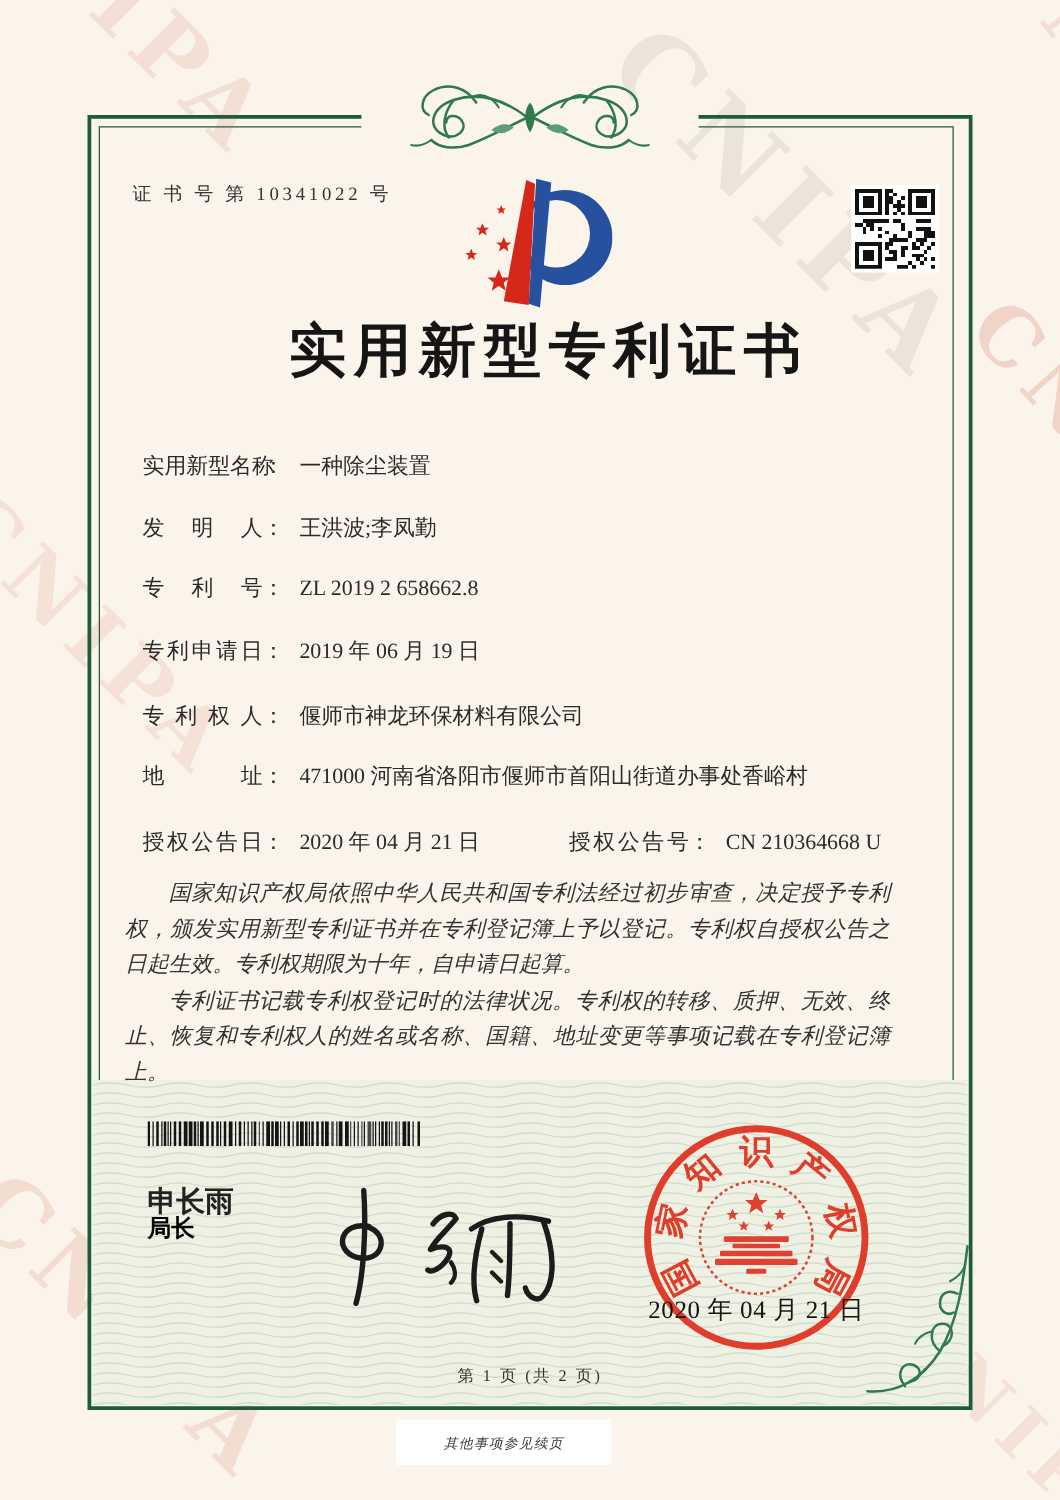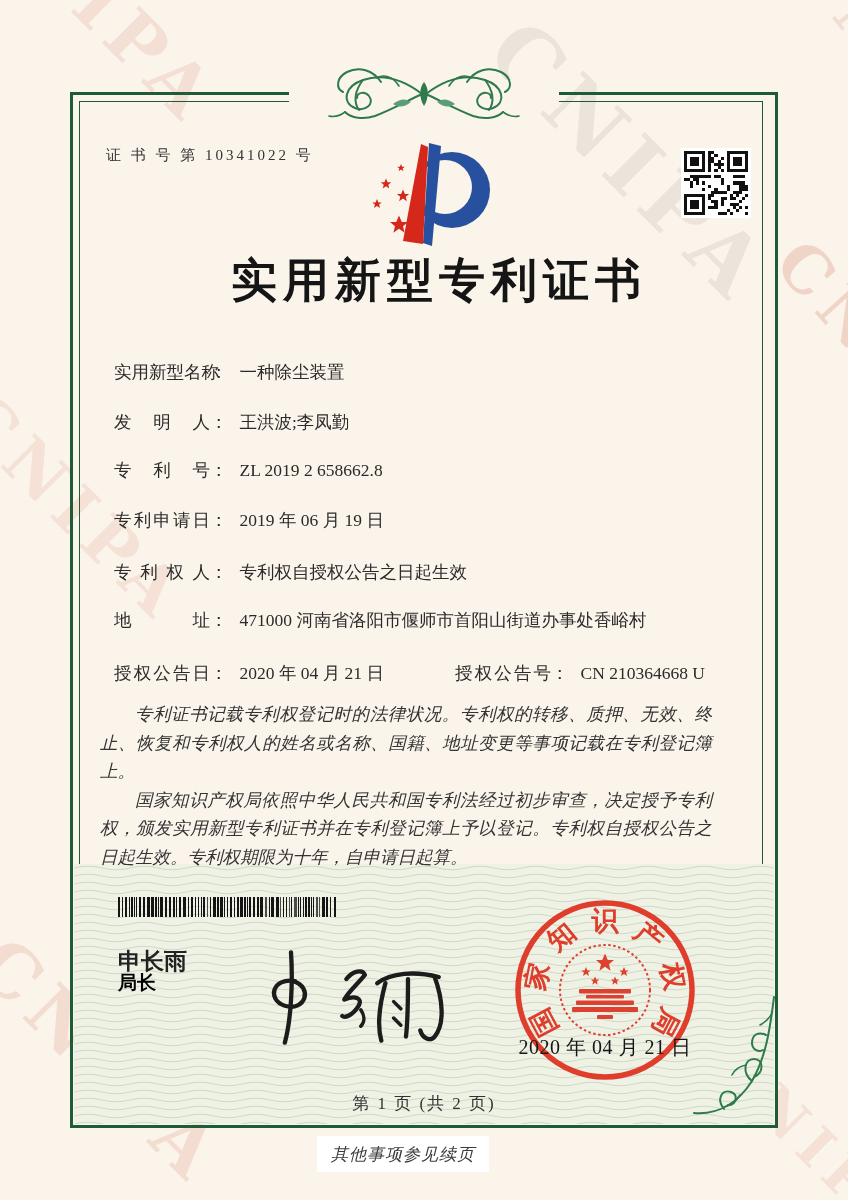--- a/index.html
+++ b/index.html
@@ -44,23 +44,23 @@
                 font-family:"Liberation Sans","DejaVu Sans",sans-serif;color:#000000;}
   .signer-name{position:absolute;left:118px;top:946px;font-size:23px;font-weight:700;
                font-family:"Liberation Sans","DejaVu Sans",sans-serif;color:#222;}
   .autograph{position:absolute;left:252px;top:948px;width:195px;height:98px;}
   
   .seal{position:absolute;left:511px;top:896px;width:188px;height:188px;}
   .seal-date{position:absolute;left:511px;top:1034px;width:188px;text-align:center;
              font-size:20px;color:#151515;letter-spacing:0.5px;}
   
   .page-info{position:absolute;left:70px;top:1092px;width:708px;text-align:center;
-             font-size:17px;letter-spacing:2px;color:#333;}
+             font-size:13px;letter-spacing:2px;color:#333;}
   .cont-note{position:absolute;left:317px;top:1136px;width:172px;height:36px;background:#ffffff;
-             display:flex;align-items:center;justify-content:center;font-size:17px;
+             display:flex;align-items:center;justify-content:center;font-size:11px;
              font-style:italic;color:#3b3b3b;letter-spacing:1px;}
   
   .top-ornament{position:absolute;left:289px;top:62px;width:270px;height:64px;}
   .corner-ornament{position:absolute;left:690px;top:995px;width:88px;height:133px;}
 </style>
 </head>
 <body>
 
 <div class="page">
 
@@ -282,21 +282,21 @@
         <span>请</span>
         <span>日</span>
       </span><span class="fcolon">：</span><span class="fvalue">2019 年 06 月 19 日</span>
   </div>
   <div class="frow" style="top:560px">
     <span class="flabel">
         <span>专</span>
         <span>利</span>
         <span>权</span>
         <span>人</span>
-      </span><span class="fcolon">：</span><span class="fvalue">专利权自授权公告之日起生效</span>
+      </span><span class="fcolon">：</span><span class="fvalue">偃师市神龙环保材料有限公司</span>
   </div>
   <div class="frow" style="top:608px">
     <span class="flabel">
         <span>地</span>
         <span>址</span>
       </span><span class="fcolon">：</span><span class="fvalue">471000 河南省洛阳市偃师市首阳山街道办事处香峪村</span>
   </div>
   <div class="frow" style="top:661px">
     <span class="flabel">
         <span>授</span>
@@ -310,22 +310,22 @@
           <span>授</span>
           <span>权</span>
           <span>公</span>
           <span>告</span>
           <span>号</span>
         </span><span class="fcolon">：</span><span class="fvalue">CN 210364668 U</span>
     </span>
   </div>
 
   <div class="paras">
+    <p>国家知识产权局依照中华人民共和国专利法经过初步审查，决定授予专利权，颁发实用新型专利证书并在专利登记簿上予以登记。专利权自授权公告之日起生效。专利权期限为十年，自申请日起算。</p>
     <p>专利证书记载专利权登记时的法律状况。专利权的转移、质押、无效、终止、恢复和专利权人的姓名或名称、国籍、地址变更等事项记载在专利登记簿上。</p>
-    <p>国家知识产权局依照中华人民共和国专利法经过初步审查，决定授予专利权，颁发实用新型专利证书并在专利登记簿上予以登记。专利权自授权公告之日起生效。专利权期限为十年，自申请日起算。</p>
   </div>
 
   <svg class="barcode" id="barcode-svg" viewBox="0 0 220 20" preserveAspectRatio="none">
       <rect x="0" y="0" width="2" height="20" fill="#141414"></rect>
       <rect x="4" y="0" width="1" height="20" fill="#141414"></rect>
       <rect x="7" y="0" width="2" height="20" fill="#141414"></rect>
       <rect x="11" y="0" width="1" height="20" fill="#141414"></rect>
       <rect x="13" y="0" width="2" height="20" fill="#141414"></rect>
       <rect x="16" y="0" width="1" height="20" fill="#141414"></rect>
       <rect x="18" y="0" width="1" height="20" fill="#141414"></rect>

